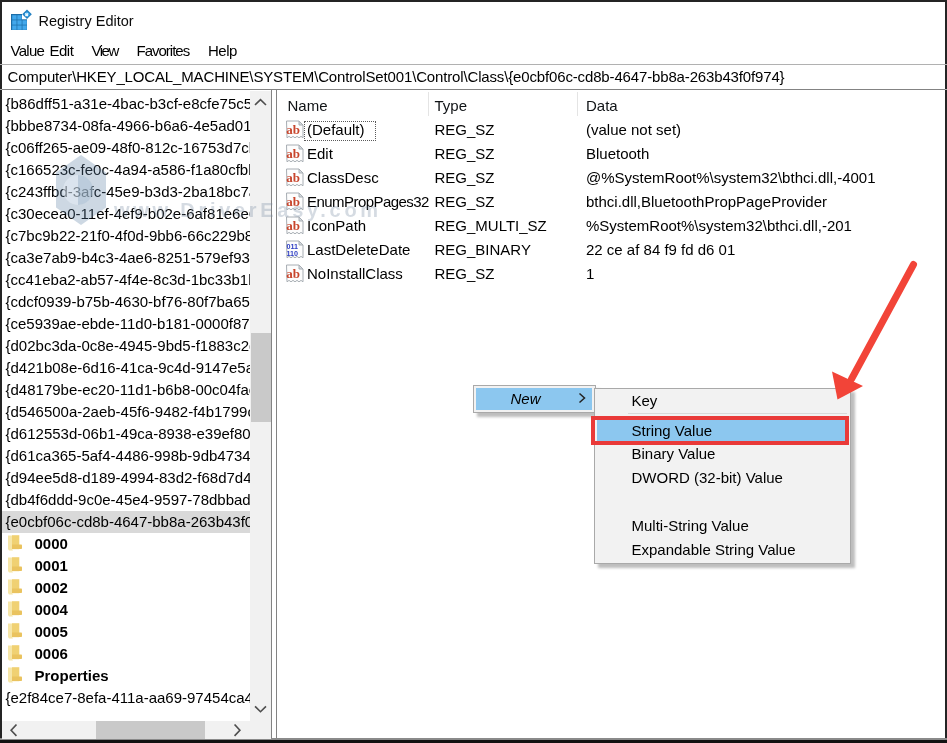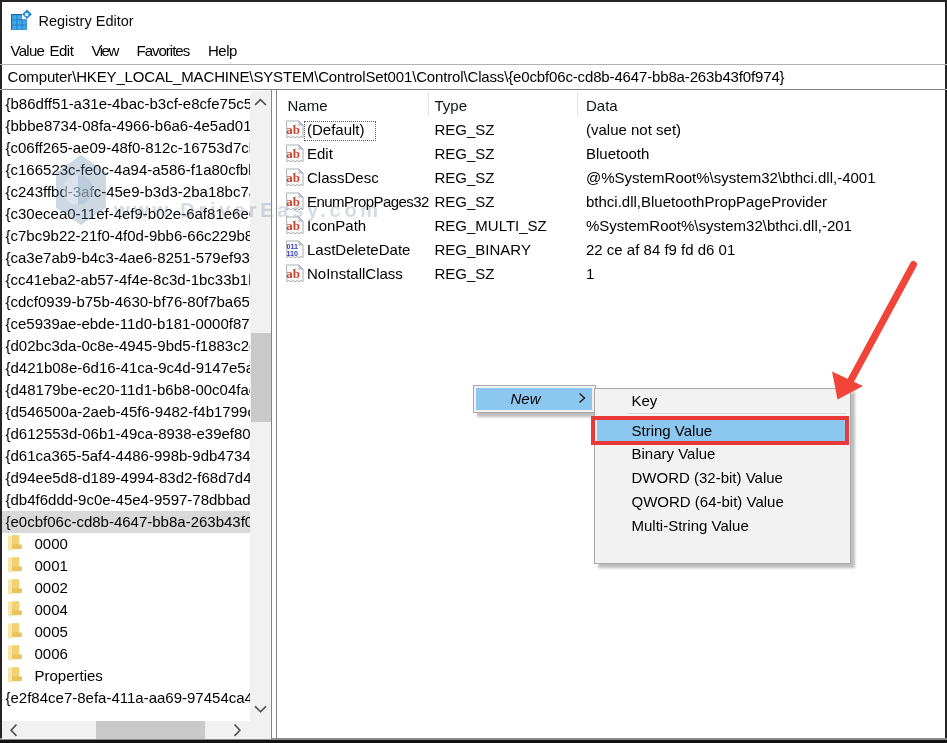--- a/index.html
+++ b/index.html
@@ -116,21 +116,21 @@
             <path d="M1 1.5 h4 v13.5 h-4 z" fill="#f6e6a8"></path>
             <path d="M5 1.2 h7.3 v14 h-7.3 z" fill="#f0d173"></path>
             <path d="M5 10.5 h9.2 a0.8 0.8 0 0 1 0.8 0.8 v3 a0.8 0.8 0 0 1 -0.8 0.8 h-9.2 z" fill="#eac35f"></path>
             <path d="M1 15 h4 l1 1.5 h-4 z" fill="#f6e6a8"></path>
           </svg><span>Properties</span></div>
     <div class="row">{e2f84ce7-8efa-411a-aa69-97454ca4cb57}</div>
   </div>
 </div>
 <style>
 #selrow{background:#d9d9d9;margin-left:-3.5px;padding-left:3.5px;width:248px;}
-.fold span{margin-left:29px;}
+.fold span{margin-left:29px;font-weight:bold;}
 .fold{background-repeat:no-repeat;background-position:2px 3.5px;}
 </style>
 
 <svg class="abs" style="left:0;top:0;" width="0" height="0"></svg>
 
 <div class="abs" style="left:250px;top:90.7px;width:21px;height:630px;background:#f1f1f1;"></div>
 <div class="abs" style="left:250.5px;top:333px;width:20px;height:89px;background:#c9c9c9;"></div>
 <svg class="abs" style="left:250px;top:90.7px;" width="21" height="21">
       <polyline class="chev" points="5.6,13.4 10.5,8.6 15.4,13.4"></polyline>
     </svg>
@@ -231,22 +231,22 @@
       <polyline points="3.5,2.5 8.5,7 3.5,11.5" fill="none" stroke="#222" stroke-width="1.5"></polyline>
     </svg>
 
 <div class="abs" style="left:594px;top:388px;width:256.5px;height:175.5px;background:#f2f2f2;border:1px solid #a9a9a9;box-shadow:3.5px 3.5px 2.5px rgba(0,0,0,0.26);box-sizing:border-box;"></div>
 <div class="txt" style="left:631.5px;top:389.8px;">Key</div>
 <div class="abs" style="left:628px;top:413.3px;width:219px;height:1px;background:#d9d9d9;"></div>
 <div class="abs" style="left:596.5px;top:419.5px;width:248px;height:22px;background:#8cc7ef;"></div>
 <div class="txt" style="left:631.5px;top:419.5px;">String Value</div>
 <div class="txt" style="left:631.5px;top:443.4px;">Binary Value</div>
 <div class="txt" style="left:631.5px;top:467.1px;">DWORD (32-bit) Value</div>
-<div class="txt" style="left:631.5px;top:490.7px;">QWORD (64-bit) Value</div>
 <div class="txt" style="left:631.5px;top:514.8px;">Multi-String Value</div>
+<div class="txt" style="left:631.5px;top:538.8px;">Expandable String Value</div>
 
 <div class="abs" style="left:590.5px;top:415.8px;width:258.5px;height:29.4px;border:4.6px solid #e93a39;box-sizing:border-box;"></div>
 
 <svg class="abs" style="left:800px;top:240px;" width="147" height="170" viewBox="0 0 147 170">
   <line x1="113.5" y1="24.5" x2="51.5" y2="139" stroke="#f24438" stroke-width="7" stroke-linecap="round"></line>
   <polygon points="37.5,159.5 32,131.5 63,146" fill="#f24438"></polygon>
 </svg>
 
 </div>
 

